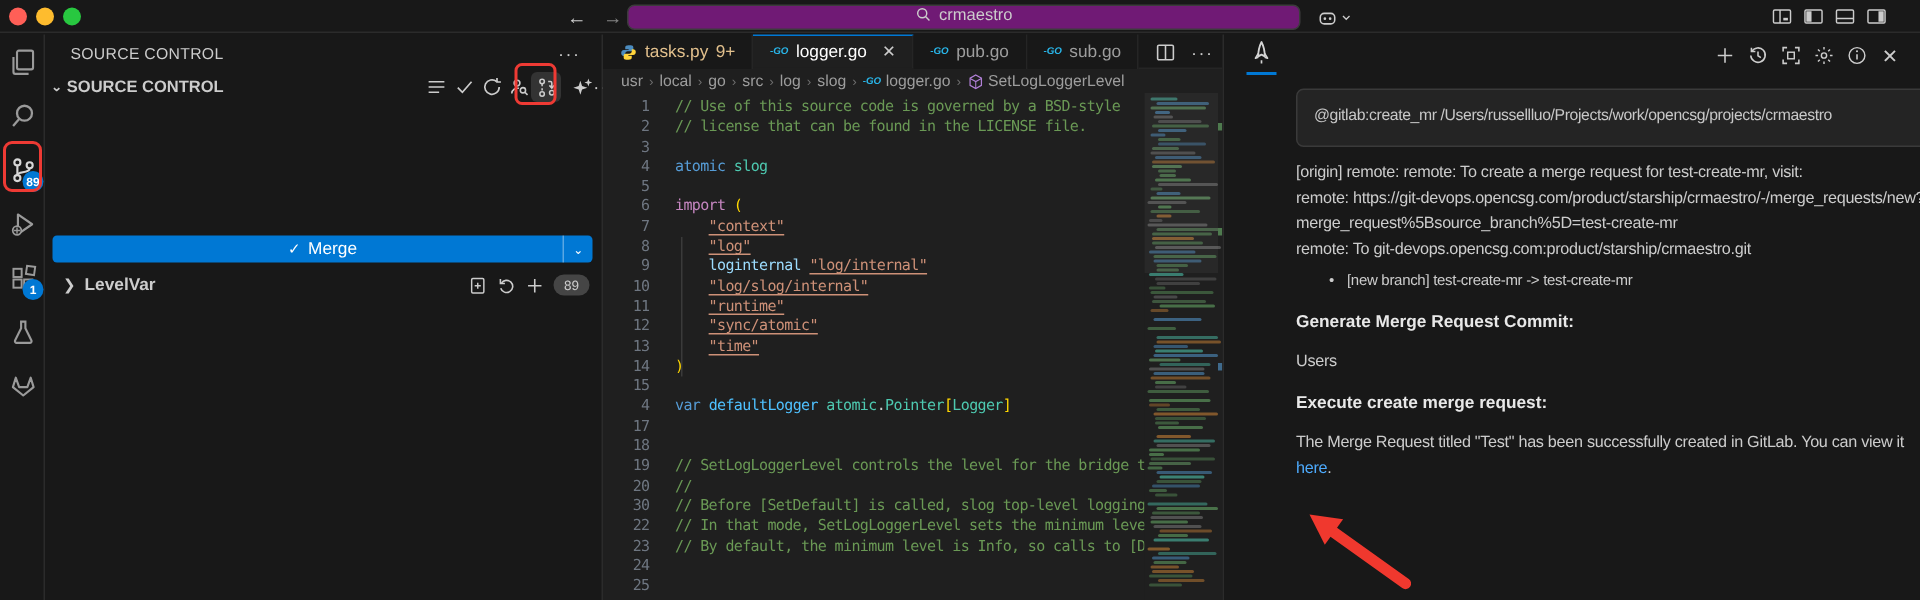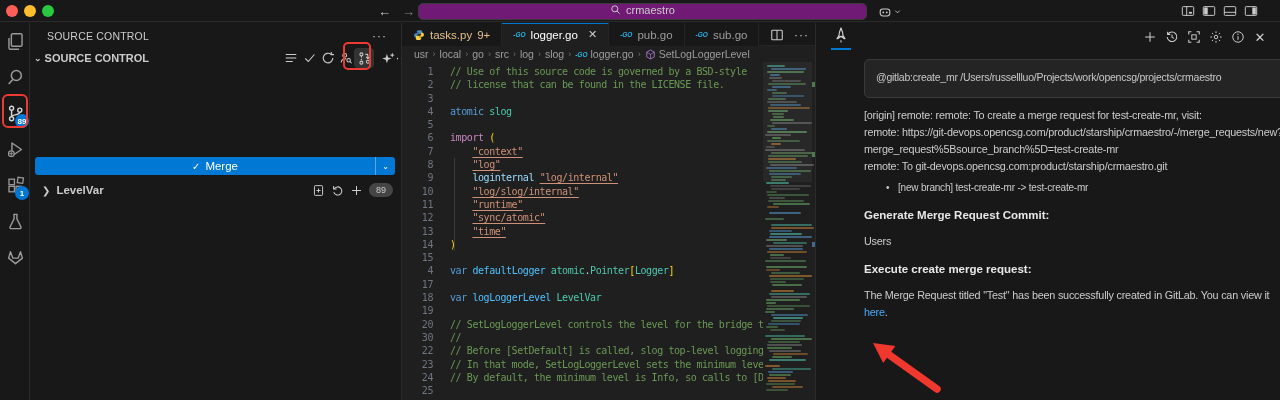--- a/index.html
+++ b/index.html
@@ -388,21 +388,20 @@
           <div class="cl"><span class="tk-pln">    </span><span class="tk-str">"log"</span></div>
           <div class="cl"><span class="tk-pln">    </span><span class="tk-ali">loginternal</span><span class="tk-pln"> </span><span class="tk-str">"log/internal"</span></div>
           <div class="cl"><span class="tk-pln">    </span><span class="tk-str">"log/slog/internal"</span></div>
           <div class="cl"><span class="tk-pln">    </span><span class="tk-str">"runtime"</span></div>
           <div class="cl"><span class="tk-pln">    </span><span class="tk-str">"sync/atomic"</span></div>
           <div class="cl"><span class="tk-pln">    </span><span class="tk-str">"time"</span></div>
           <div class="cl"><span class="tk-br">)</span></div>
           <div class="cl"></div>
           <div class="cl"><span class="tk-kwb">var</span><span class="tk-pln"> </span><span class="tk-vr">defaultLogger</span><span class="tk-pln"> </span><span class="tk-typ">atomic</span><span class="tk-pln">.</span><span class="tk-typ">Pointer</span><span class="tk-br">[</span><span class="tk-typ">Logger</span><span class="tk-br">]</span></div>
           <div class="cl"></div>
-          <div class="cl"><span class="tk-kwb">var</span><span class="tk-pln"> </span><span class="tk-vr">logLoggerLevel</span><span class="tk-pln"> </span><span class="tk-typ">LevelVar</span></div>
           <div class="cl"></div>
           <div class="cl"><span class="tk-cm">// SetLogLoggerLevel controls the level for the bridge to the [log] package.</span></div>
           <div class="cl"><span class="tk-cm">//</span></div>
           <div class="cl"><span class="tk-cm">// Before [SetDefault] is called, slog top-level logging functions call the default [log.Logger].</span></div>
           <div class="cl"><span class="tk-cm">// In that mode, SetLogLoggerLevel sets the minimum level for those calls.</span></div>
           <div class="cl"><span class="tk-cm">// By default, the minimum level is Info, so calls to [Debug]</span></div>
         </div>
       <div class="indent-guide"></div>
       <div class="minimap">
           <div class="mrow" style="background: transparent;"></div>

